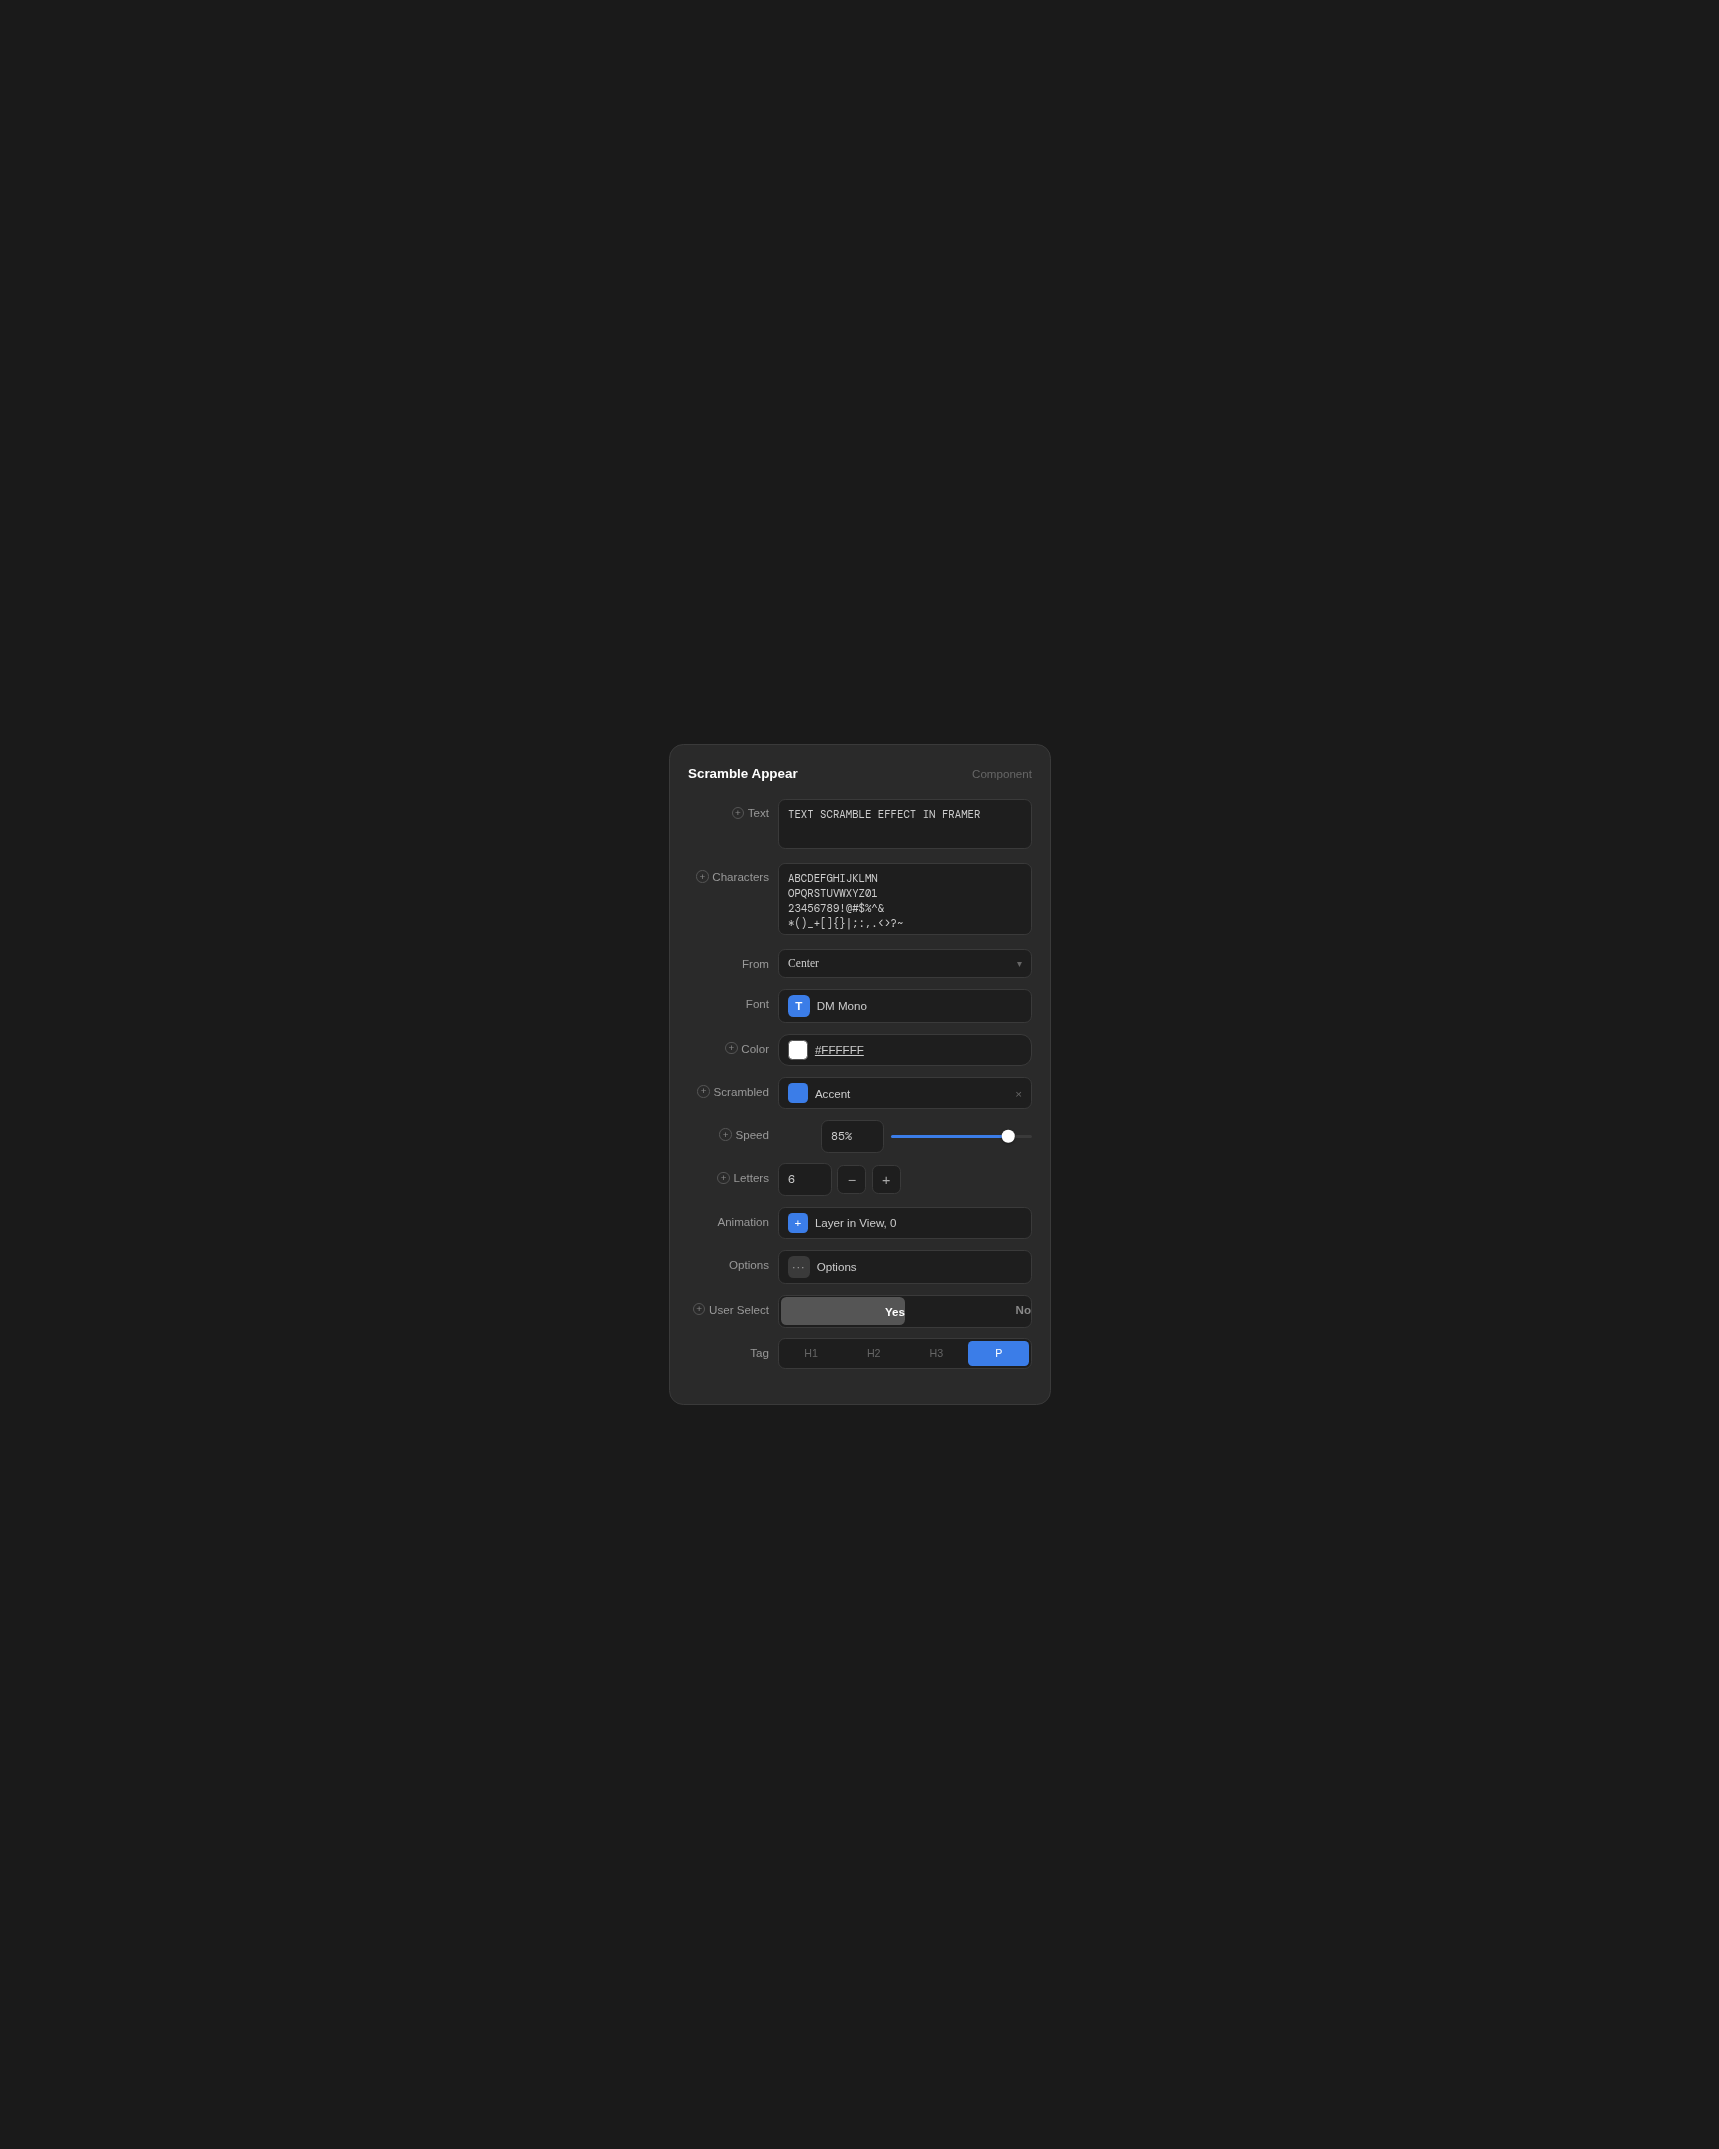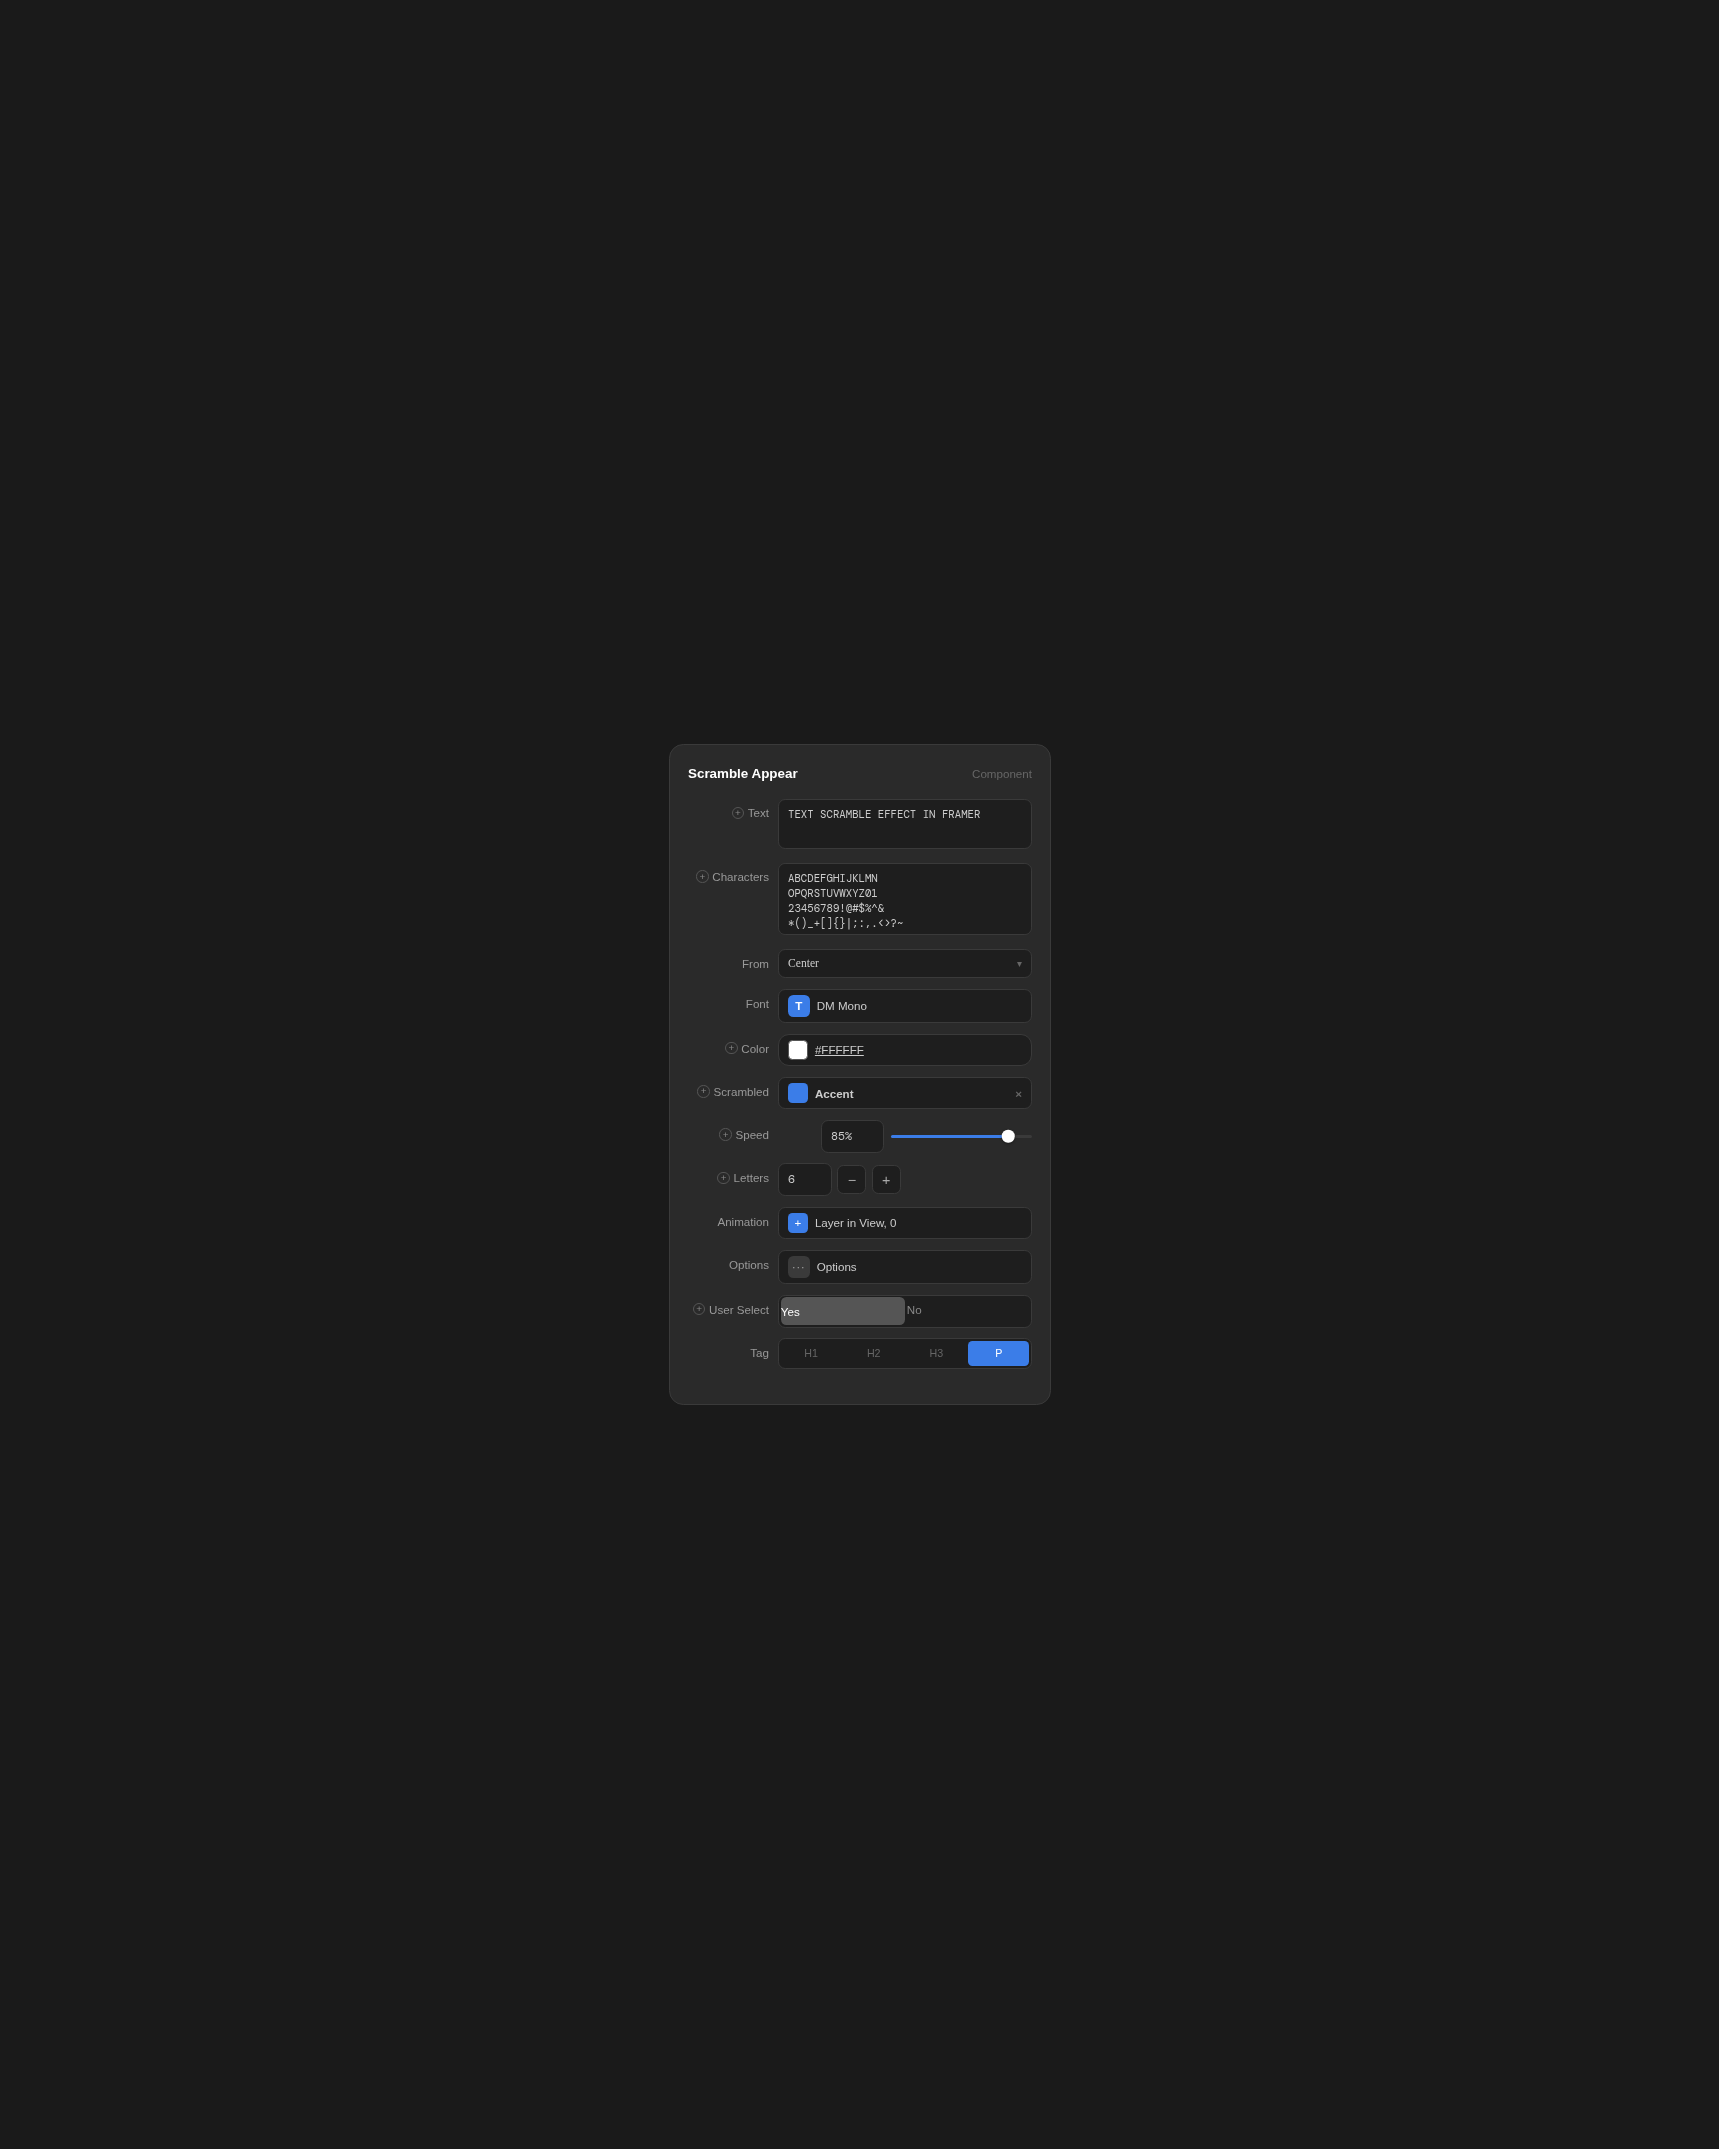--- a/index.html
+++ b/index.html
@@ -179,21 +179,20 @@
       border: 0.9px solid #3a3a3a;
       border-radius: 7.2px;
       color: #cccccc;
       font-size: 11.6px;
       padding: 5.4px 9px;
       width: 100%;
       display: flex;
       align-items: center;
       gap: 7.2px;
       cursor: pointer;
-      font-weight: bold;
     }
 
     .accent-swatch {
       width: 19.7px;
       height: 19.7px;
       border-radius: 4.5px;
       background: #3b7de8;
       flex-shrink: 0;
     }
 
@@ -344,24 +343,25 @@
       background: #1e1e1e;
       border: 0.9px solid #3a3a3a;
       border-radius: 7.2px;
       overflow: hidden;
       width: 100%;
     }
 
     .toggle-btn {
       flex: 1;
       padding: 7.2px 0;
-      text-align: left;
+      text-align: right;
       font-size: 11.6px;
       cursor: pointer;
       color: #888;
+      font-weight: bold;
     }
 
     .toggle-btn.active {
       background: #555555;
       color: #ffffff;
       border-radius: 5.4px;
       margin: 1.8px;
     }
 
     .tag-group {

